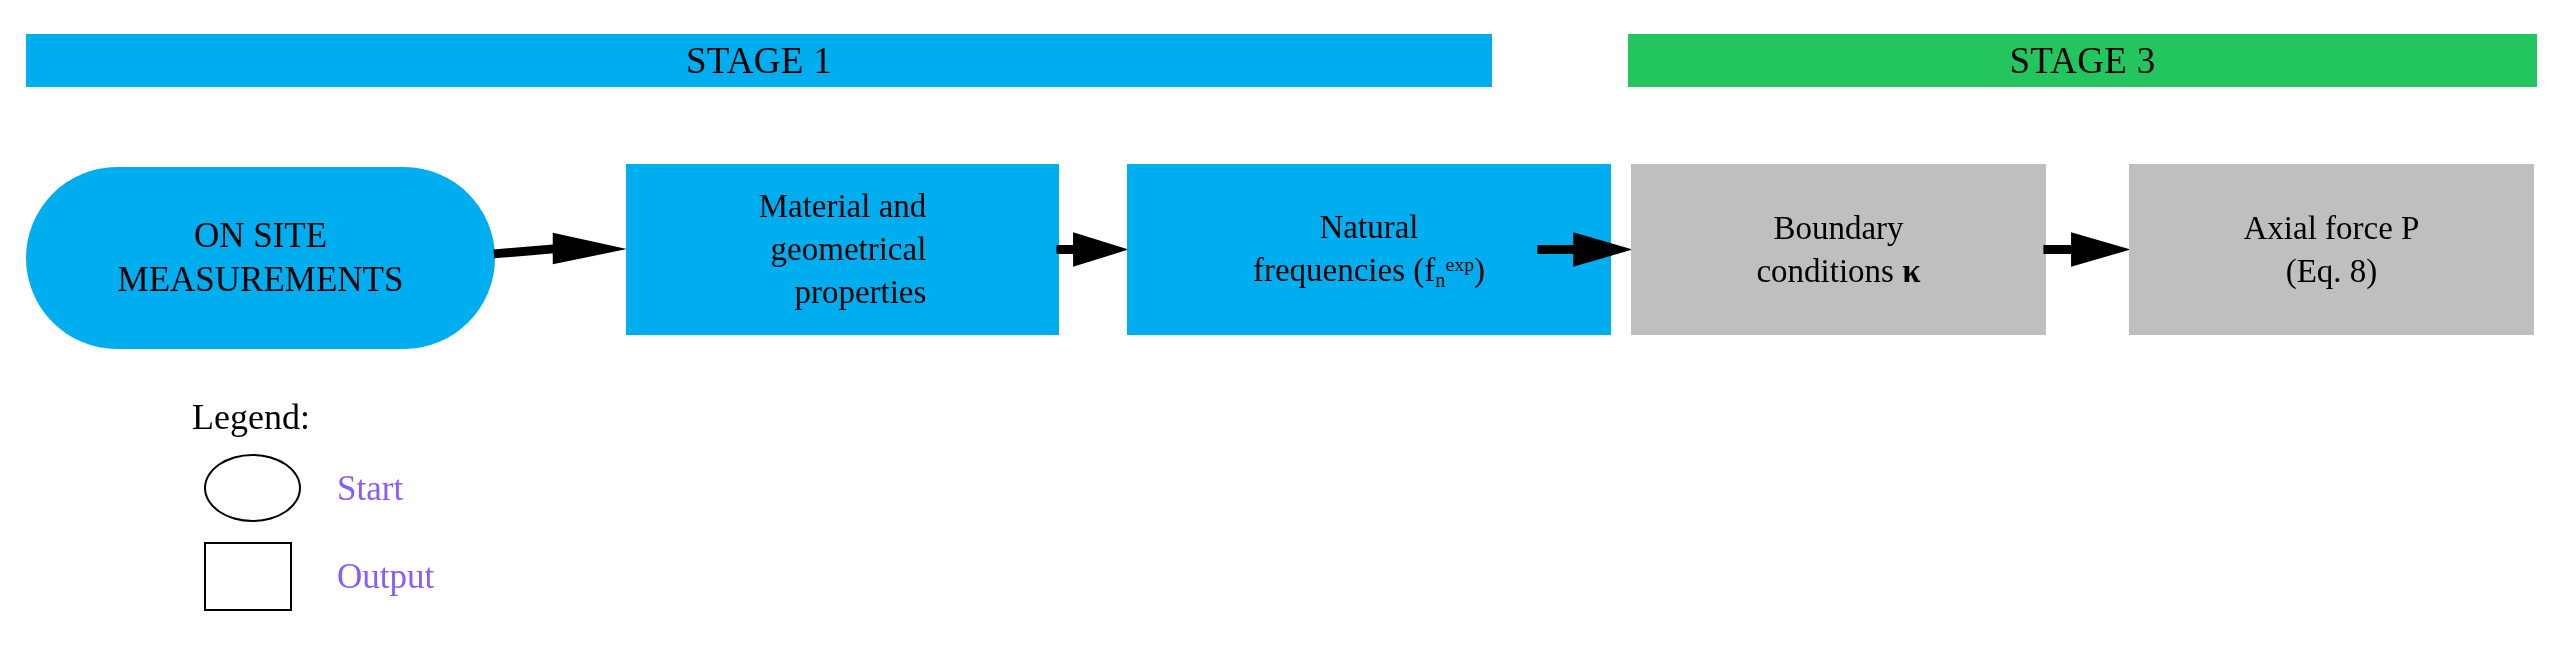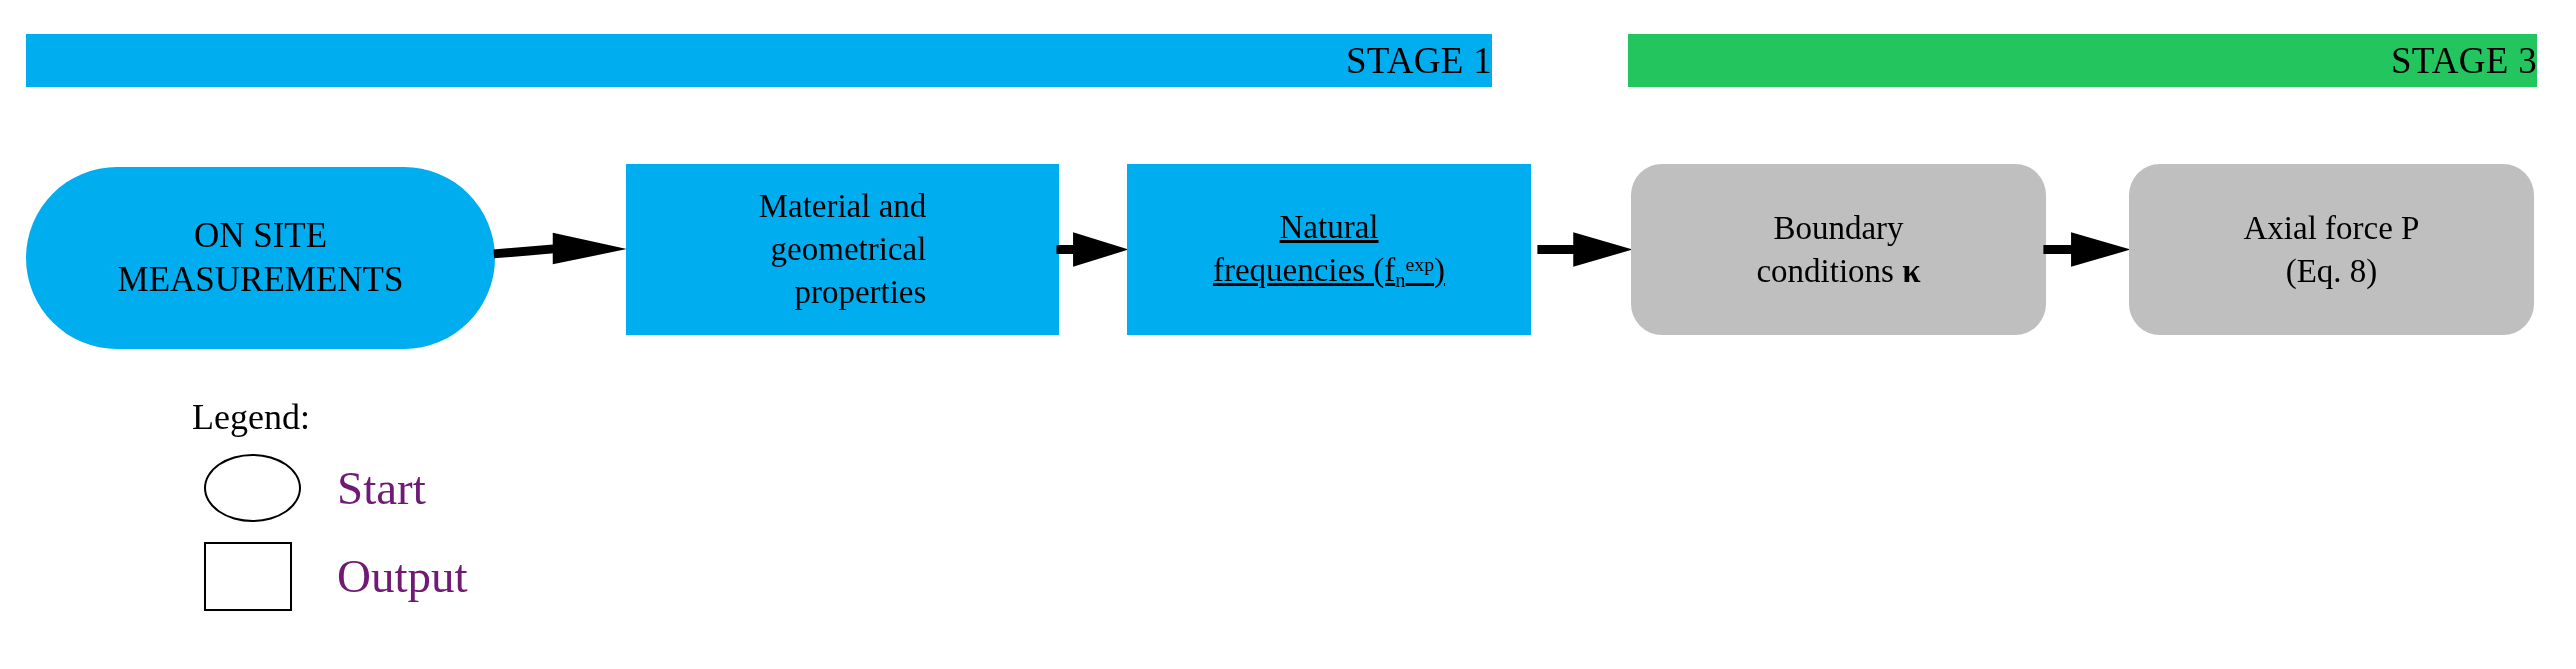--- a/index.html
+++ b/index.html
@@ -16,21 +16,21 @@
     height: 670px;
     background: #ffffff;
     overflow: hidden;
   }
 
   
   .stage-bar {
     position: absolute;
     display: flex;
     align-items: center;
-    justify-content: flex-end;
+    justify-content: center;
     box-sizing: border-box;
   }
   .stage-bar .stage-label {
     font-size: 37px;
     line-height: 1;
     color: #000000;
     letter-spacing: 0.3px;
     white-space: nowrap;
   }
   #stage-1-bar {
@@ -53,27 +53,27 @@
     text-align: center;
     box-sizing: border-box;
     color: #000000;
   }
   .node .node-text {
     font-size: 33px;
     line-height: 1.30;
     padding: 0 9.7px;
   }
   .node.blue  { background: #00ADEF; }
-  .node.gray  { background: #BFBFBF; border-radius: 31px; }
+  .node.gray  { background: #BFBFBF; }
   .node.stadium { border-radius: 91px; }
 
   #node-on-site        { left: 26px;   top: 167px; width: 469px; height: 182px; }
   #node-on-site .node-text { font-size: 35px; line-height: 1.26; }
   #node-material       { left: 626px;  top: 164px; width: 433px; height: 171px; text-align: right; }
-  #node-frequencies    { left: 1127px; top: 164px; width: 404px; height: 171px; text-decoration: underline; }
+  #node-frequencies    { left: 1127px; top: 164px; width: 484px; height: 171px; }
   #node-boundary       { left: 1631px; top: 164px; width: 415px; height: 171px; }
   #node-axial          { left: 2129px; top: 164px; width: 405px; height: 171px; }
 
   .sub  { font-size: 0.62em; vertical-align: -0.28em; }
   .sup  { font-size: 0.60em; vertical-align: 0.50em; }
   .kappa{ font-weight: bold; }
 
   
   .arrow { position: absolute; }
   #arrow-1 { left: 492px;  top: 221px; width: 138px; height: 48px; }
@@ -109,23 +109,23 @@
     background: #ffffff;
     box-sizing: border-box;
   }
   .legend-square {
     width: 88px; height: 69px;
     border: 2.8px solid #000000;
     background: #ffffff;
     box-sizing: border-box;
   }
   .legend-label {
-    font-size: 47px;
+    font-size: 35px;
     line-height: 1;
-    color: #701a75;
+    color: #8b5cf6;
     white-space: nowrap;
   }
 </style>
 </head>
 <body>
 
 <div id="canvas">
 
   <div class="stage-bar" id="stage-1-bar">
     <span class="stage-label">STAGE 1</span>

